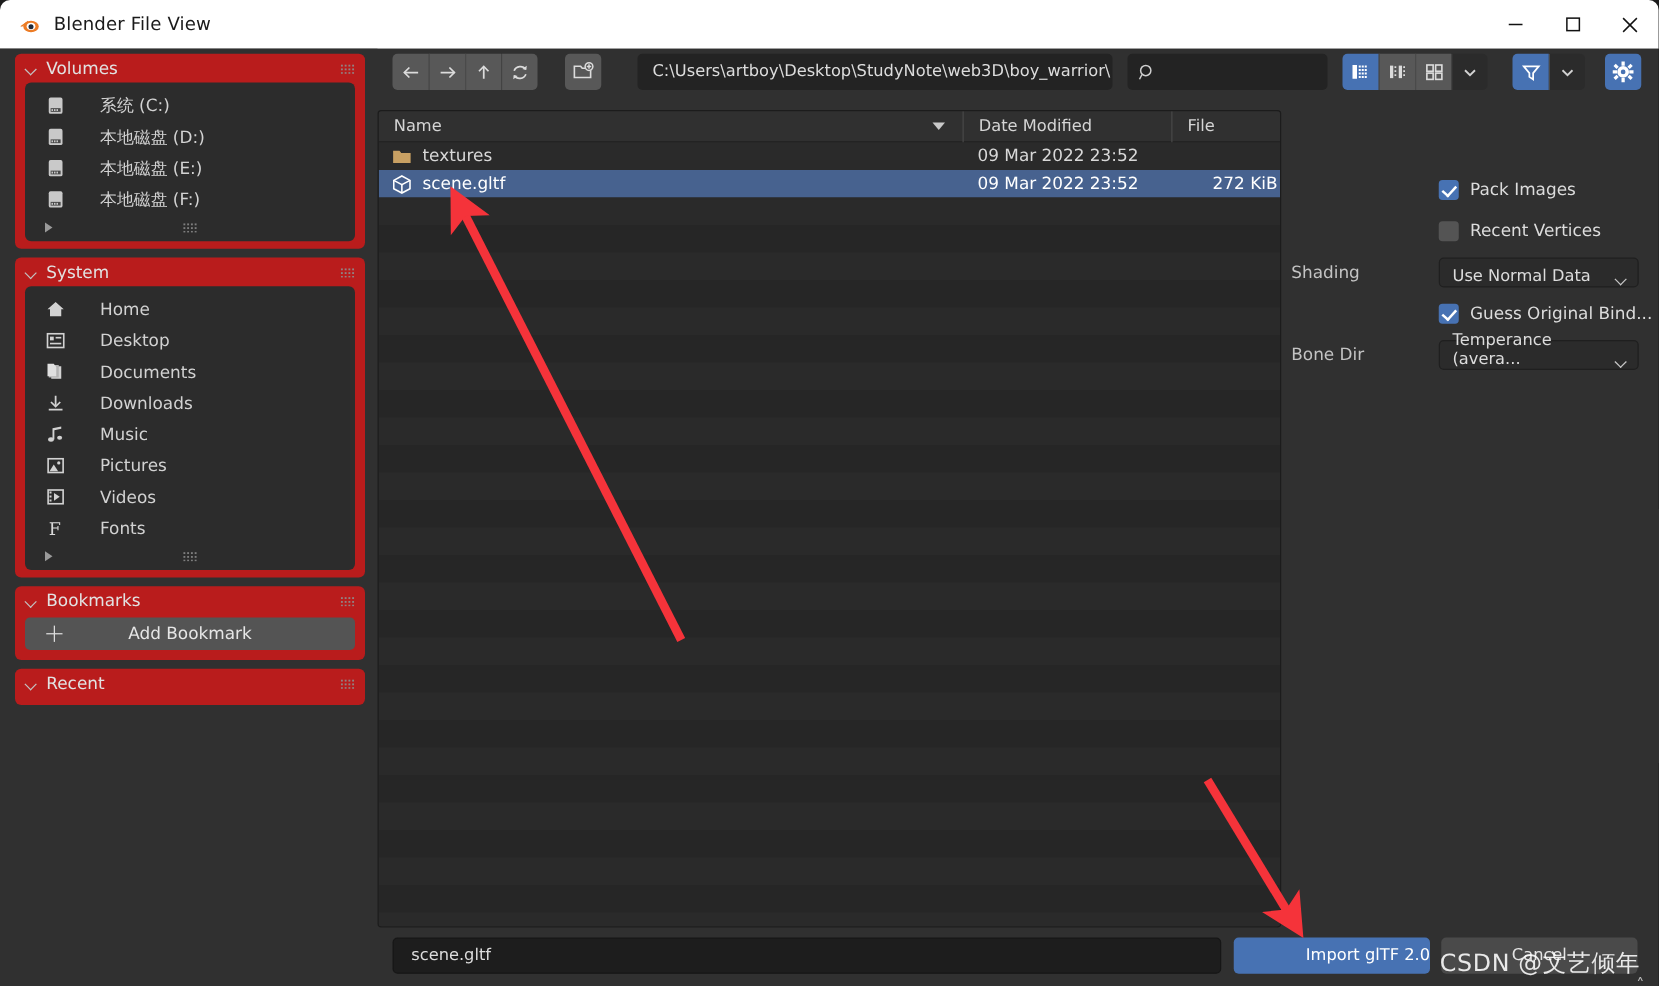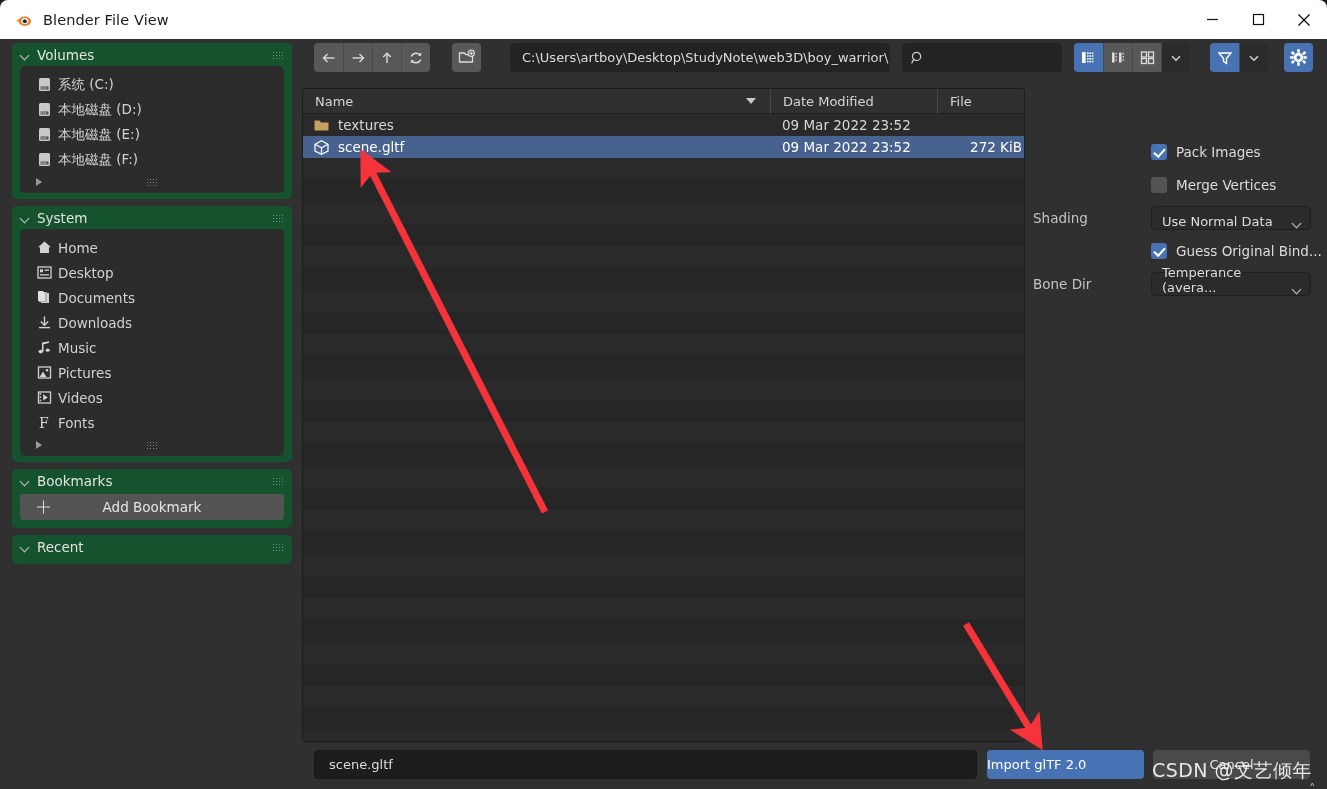--- a/index.html
+++ b/index.html
@@ -41,21 +41,21 @@
     background: #303030;
   }
 
   
   .sidebar {
     position: absolute; left: 0; top: 0; width: 302px; height: 750px;
     background: #303030;
     padding: 4px 10px 0 12px;
   }
   .panel {
-    background: #14532d; border-radius: 5px; margin-bottom: 7px;
+    background: #b91c1c; border-radius: 5px; margin-bottom: 7px;
     padding: 0 0 6px 0;
   }
   .panel-head {
     height: 23px; display: flex; align-items: center; padding: 0 8px 0 6px;
     position: relative;
   }
   .chev {
     width: 14px; height: 14px; margin-right: 5px; position: relative; flex: 0 0 auto;
   }
   .chev::after {
@@ -69,21 +69,21 @@
     width: 12px; height: 8px;
     background-image: radial-gradient(#8d8d8d 0.8px, transparent 0.9px);
     background-size: 3px 3px;
     opacity: .9;
   }
   .panel-list {
     background: #2c2c2c; border-radius: 5px; margin: 0 8px;
     padding: 6px 0 2px 0;
   }
   .list-row {
-    height: 25px; display: flex; align-items: center; padding-left: 16px; gap: 5px;
+    height: 25px; display: flex; align-items: center; padding-left: 16px; gap: 27px;
     font-size: 13.5px; color: #d2d2d2;
   }
   .list-row .ico { width: 17px; height: 17px; flex: 0 0 auto; display:block; }
   .list-foot {
     height: 19px; position: relative; padding-left: 16px; display: flex; align-items: center;
   }
   .tri-right {
     width: 0; height: 0; border-left: 6px solid #9a9a9a;
     border-top: 4px solid transparent; border-bottom: 4px solid transparent;
   }
@@ -206,21 +206,21 @@
   .bottombar { position: absolute; left: 302px; top: 711px; width: 1025px; height: 39px; }
   .name-field {
     position: absolute; left: 12px; top: 0; width: 663px; height: 29px;
     background: #1d1d1d; border-radius: 4px; display: flex; align-items: center;
     padding-left: 14px; font-size: 13px; color: #dcdcdc;
     border: 1px solid #161616;
   }
   .btn-import {
     position: absolute; left: 685px; top: 0; width: 157px; height: 29px;
     background: #4772b3; border-radius: 4px; display: flex; align-items: center;
-    justify-content: flex-start; font-size: 13px; color: #ffffff;
+    justify-content: flex-end; font-size: 13px; color: #ffffff;
   }
   .btn-cancel {
     position: absolute; left: 851px; top: 0; width: 157px; height: 29px;
     background: #4a4a4a; border-radius: 4px; display: flex; align-items: center;
     justify-content: center; font-size: 13px; color: #e4e4e4;
   }
   .watermark {
     position: absolute; left: 830px; top: 4px; width: 200px; height: 33px;
     display: flex; align-items: center; justify-content: center;
     font-size: 19px; color: rgba(255,255,255,0.88);
@@ -667,21 +667,21 @@
         <div class="opt-label"></div>
         <div class="opt-ctrl">
           <span class="checkbox on"></span>
           <span class="cb-label">Pack Images</span>
         </div>
       </div>
       <div class="opt-row">
         <div class="opt-label"></div>
         <div class="opt-ctrl">
           <span class="checkbox"></span>
-          <span class="cb-label">Merge Vertices</span>
+          <span class="cb-label">Recent Vertices</span>
         </div>
       </div>
       <div class="opt-row">
         <div class="opt-label">Shading</div>
         <div class="opt-ctrl">
           <div class="dropdown">
             <span>Use Normal Data</span>
             <span class="dd-chev"></span>
           </div>
         </div>

